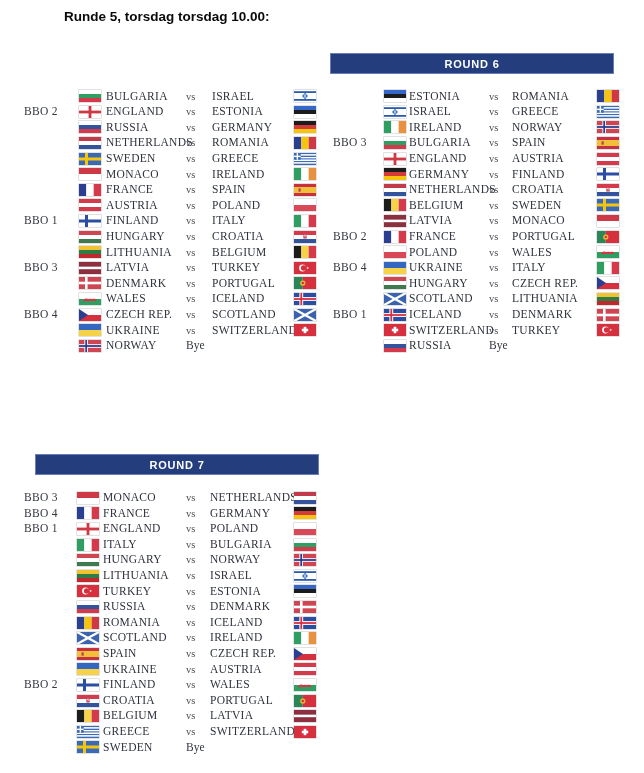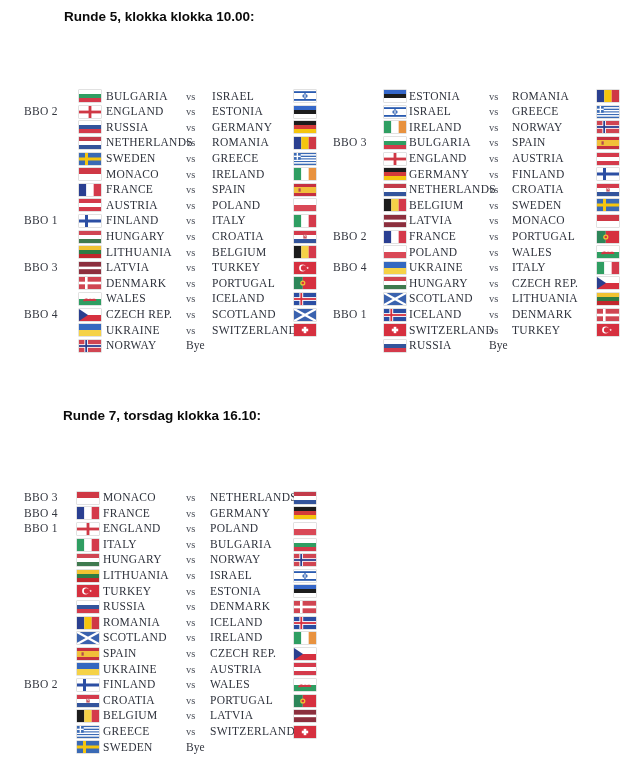--- a/index.html
+++ b/index.html
@@ -20,21 +20,21 @@
   .bye{font-size:11.5px;color:#33363f;}
   .flag{position:absolute;width:22px;height:12px;top:1.8px;
         box-shadow:0 0 0 0.5px rgba(120,120,120,0.45);}
   .flag svg{display:block;width:22px;height:12px;}
 </style>
 </head>
 <body>
 
 <div id="page">
 
-  <div class="title" style="left:64px;top:9px">Runde 5, klokka klokka 10.00:</div>
+  <div class="title" style="left:64px;top:9px">Runde 5, torsdag torsdag 10.00:</div>
   <div class="rows" style="top:88.5px" id="rows0">
       <div class="prow" style="top: 0px;">
         <span class="flag" style="left:79px">
           <svg viewBox="0 0 22 12" width="22" height="12" preserveAspectRatio="none">
             <rect x="0" y="0" width="22" height="4" fill="#ffffff"></rect>
             <rect x="0" y="4" width="22" height="4" fill="#2f9e62"></rect>
             <rect x="0" y="8" width="22" height="4" fill="#d43a4b"></rect>
           </svg>
         </span>
         <span class="team" style="left:106px">BULGARIA</span>
@@ -362,20 +362,23 @@
             <rect x="0" y="4.2" width="22" height="3.6" fill="#ffffff"></rect>
             <rect x="6.3" y="0" width="1.8" height="12" fill="#2a3f8f"></rect>
             <rect x="0" y="5.1" width="22" height="1.8" fill="#2a3f8f"></rect>
           </svg>
         </span>
         <span class="team" style="left:106px">NORWAY</span>
         <span class="bye" style="left:186px">Bye</span>
       </div>
     </div>
 
+  <div class="round-header" style="left:330px;top:53px">
+    <span>ROUND 6</span>
+  </div>
   <div class="rows" style="top:88.5px" id="rows1">
       <div class="prow" style="top: 0px;">
         <span class="flag" style="left:384px">
           <svg viewBox="0 0 22 12" width="22" height="12" preserveAspectRatio="none">
             <rect x="0" y="0" width="22" height="4" fill="#3567c9"></rect>
             <rect x="0" y="4" width="22" height="4" fill="#1c1c1c"></rect>
             <rect x="0" y="8" width="22" height="4" fill="#ffffff"></rect>
           </svg>
         </span>
         <span class="team" style="left:409px">ESTONIA</span>
@@ -703,21 +706,23 @@
             <rect x="0" y="0" width="22" height="4" fill="#ffffff"></rect>
             <rect x="0" y="4" width="22" height="4" fill="#33549c"></rect>
             <rect x="0" y="8" width="22" height="4" fill="#d43a4b"></rect>
           </svg>
         </span>
         <span class="team" style="left:409px">RUSSIA</span>
         <span class="bye" style="left:489px">Bye</span>
       </div>
     </div>
 
-  <div class="title" style="left:63px;top:408px">Runde 7, torsdag klokka 16.10:</div>
+  <div class="round-header" style="left:35px;top:454px">
+    <span>ROUND 7</span>
+  </div>
   <div class="rows" style="top:490px" id="rows2">
       <div class="prow" style="top: 0px;">
         <span class="bbo" style="left:24px">BBO 3</span>
         <span class="flag" style="left:77px">
           <svg viewBox="0 0 22 12" width="22" height="12" preserveAspectRatio="none">
             <rect x="0" y="0" width="22" height="6" fill="#cf3845"></rect>
             <rect x="0" y="6" width="22" height="6" fill="#ffffff"></rect>
           </svg>
         </span>
         <span class="team" style="left:103px">MONACO</span>

